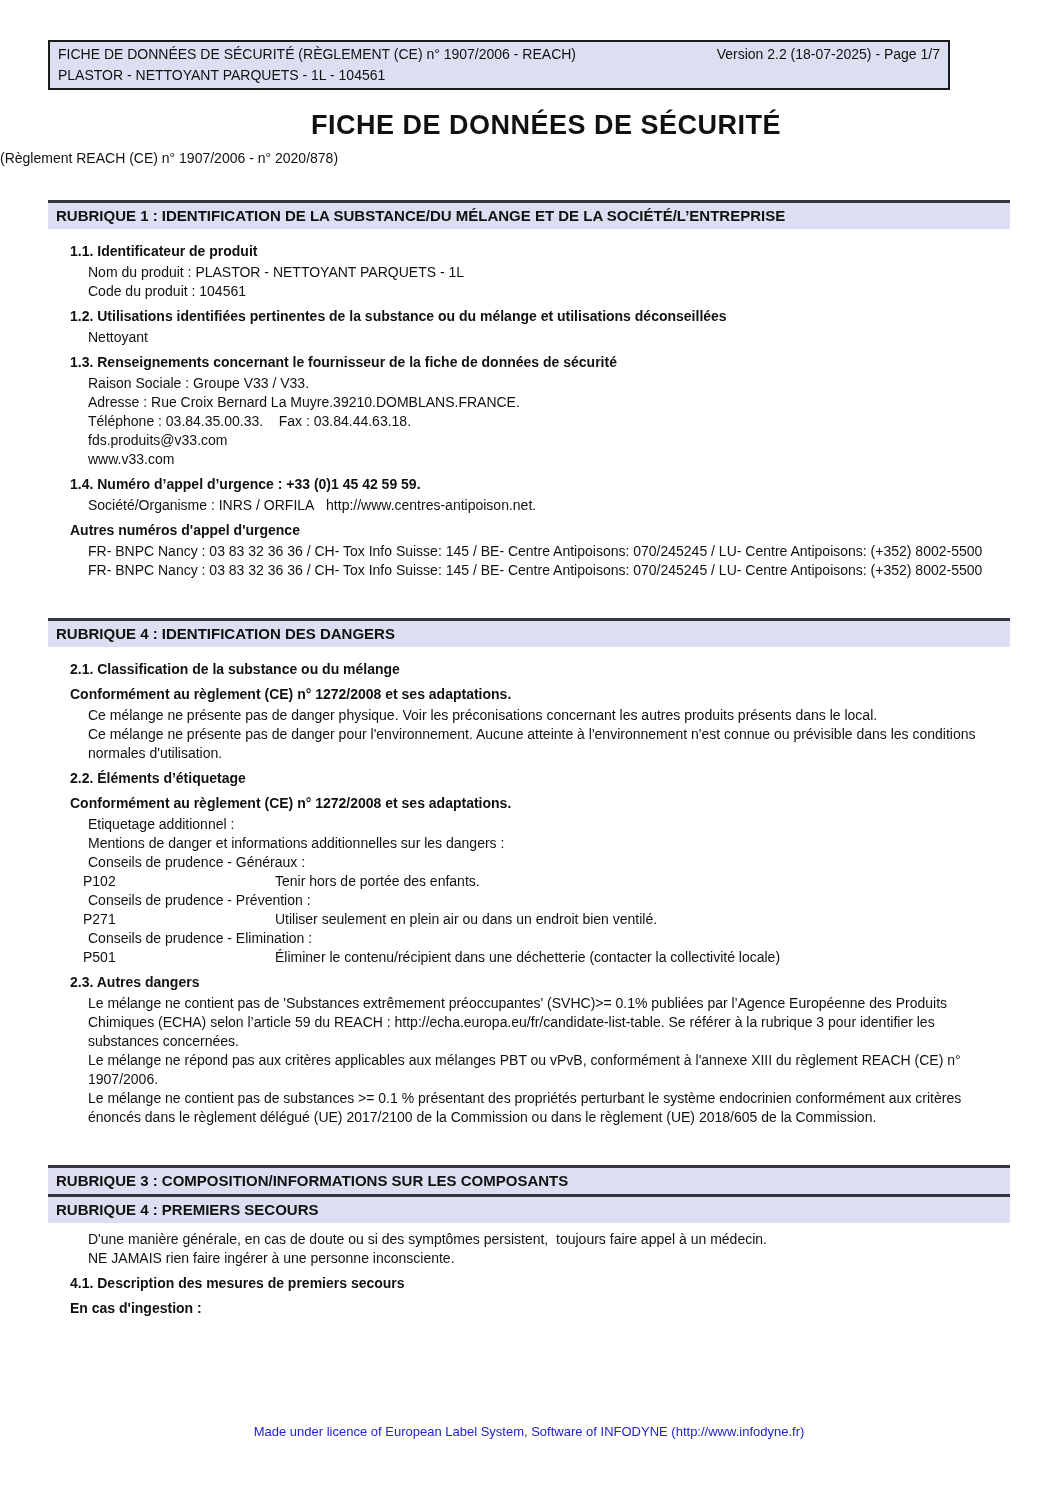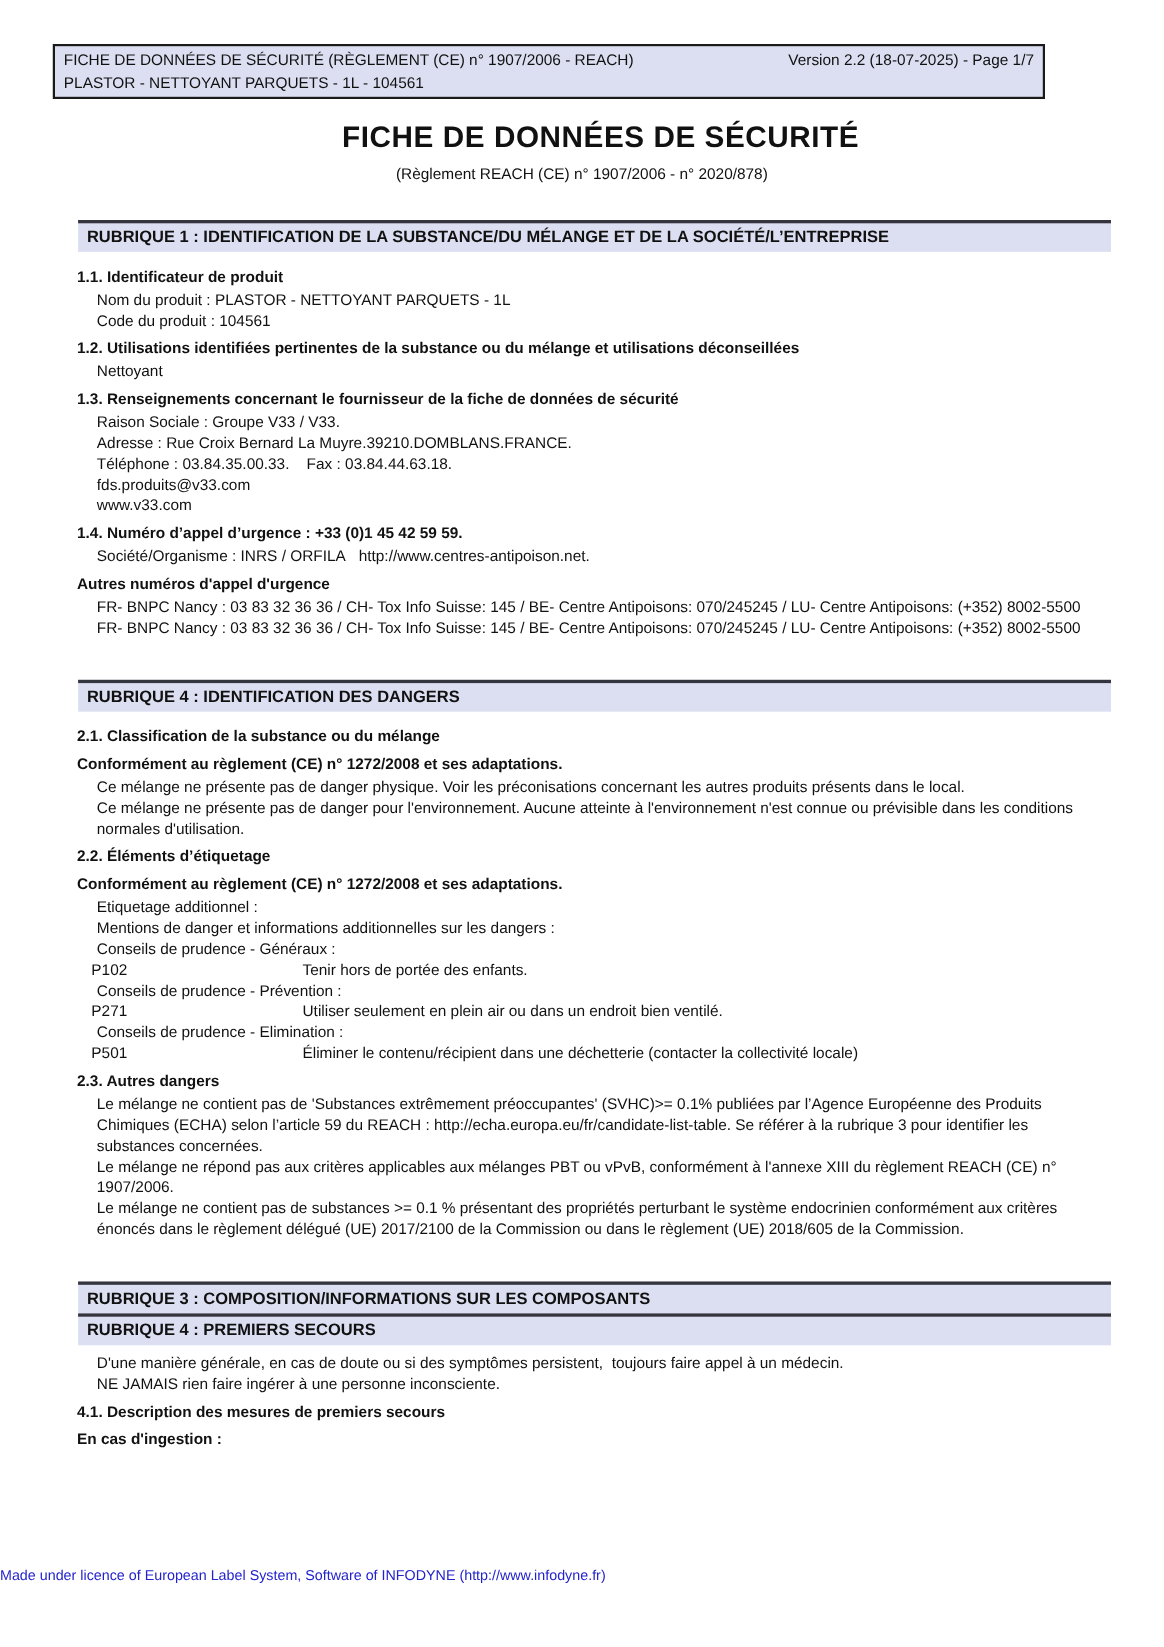--- a/index.html
+++ b/index.html
@@ -25,47 +25,45 @@
   .title {
     margin-top: 20px;
     text-align: center;
     font-size: 27px;
     font-weight: bold;
     letter-spacing: 0.5px;
     padding-left: 34px;
   }
   .subtitle {
     margin-top: 9px;
-    text-align: center;
     font-size: 14px;
   }
   .sections { margin: 34px 0 0 48px; width: 962px; }
   .bar {
     background: var(--section_bar_bg, #dcdff1);
     border-top: 3px solid var(--section_bar_border, #35353f);
     height: 29px;
     line-height: 26px;
     padding-left: 8px;
     font-size: 15px;
     font-weight: bold;
     white-space: nowrap;
-    margin-left: 23px;
   }
   .sec-body { padding-top: 7px; margin-bottom: 38px; }
   .sec-body > div { font-size: 14px; line-height: 19px; }
   .h2 { font-weight: bold; margin: 6px 0 2px 22px; }
   .boldp { font-weight: bold; margin: 6px 0 2px 22px; }
   .textp { margin-left: 40px; max-width: 900px; }
   .pcode-row { margin-left: 35px; }
   .pcode { display: inline-block; width: 192px; }
   .footer-licence {
     position: absolute;
     left: 0; right: 0;
     top: 1424px;
-    text-align: left;
+    text-align: center;
     font-size: 13px;
     color: var(--link_blue, #2323cd);
   }
   .footer-quickfds {
     position: absolute;
     left: 70px;
     top: 1496px;
     font-size: 14px;
     font-style: italic;
     color: #333;

